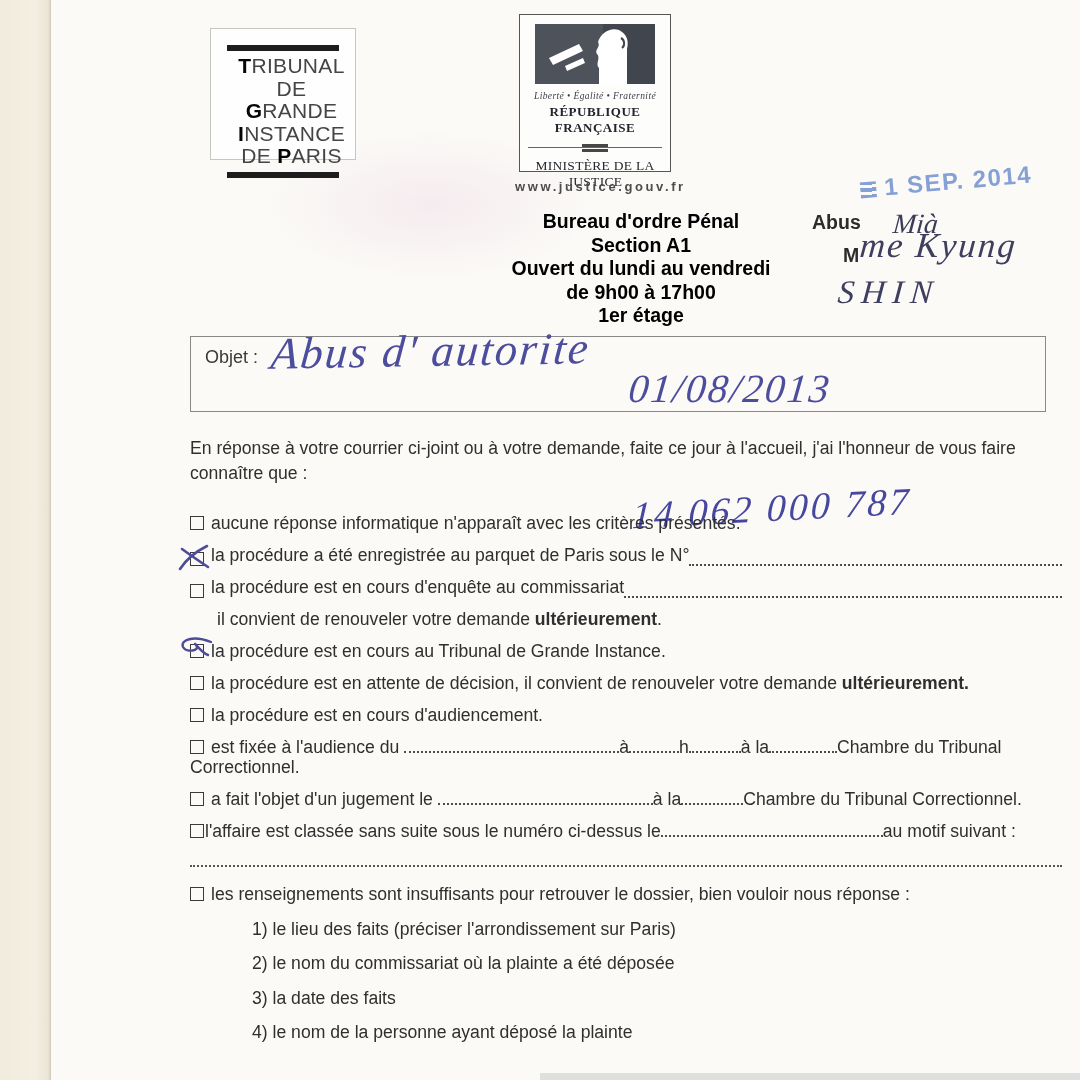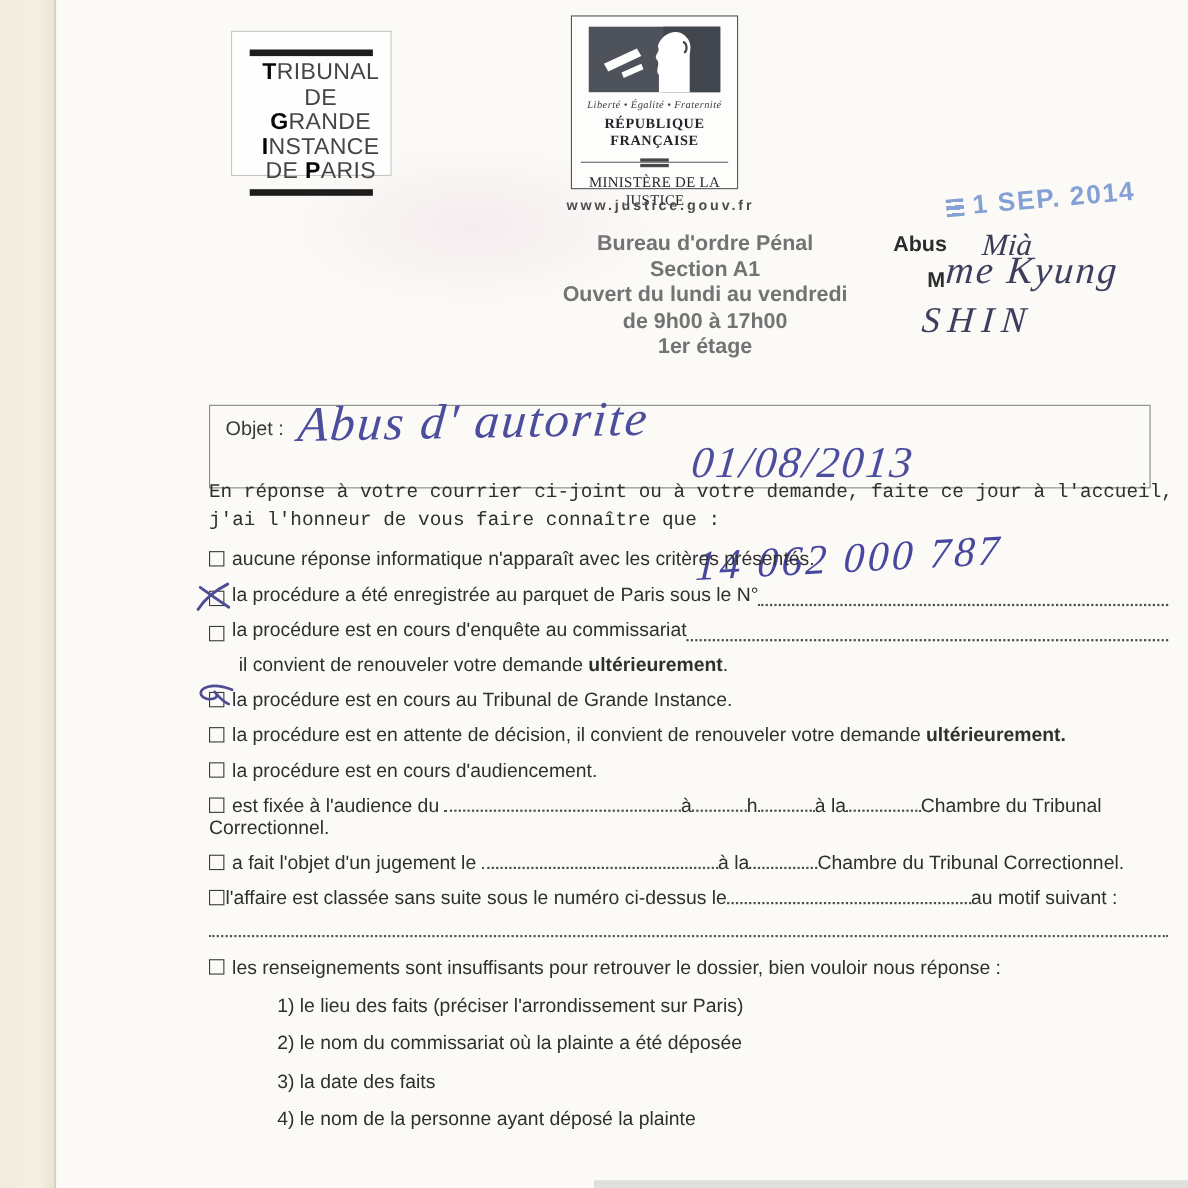--- a/index.html
+++ b/index.html
@@ -38,52 +38,52 @@
   .moj-divider{position:relative;border-top:1px solid #666;margin:11px 2px 10px;}
   .moj-divider .dash{position:absolute;left:50%;top:-4px;transform:translateX(-50%);
     width:26px;height:3px;background:#474747;box-shadow:0 5px 0 #474747;}
   .moj-ministry{text-align:center;font-family:"Liberation Serif", serif;
     font-size:13.5px;letter-spacing:.3px;color:#272730;}
   .moj-site{position:absolute;left:515px;top:179px;width:156px;text-align:center;
     font-size:13px;font-weight:700;letter-spacing:2.6px;color:#4c4c4c;}
 
   
   .bureau{position:absolute;left:455px;top:210px;width:372px;text-align:center;
-    font-weight:700;font-size:19.5px;line-height:23.5px;color:#737373;}
+    font-weight:700;font-size:19.5px;line-height:23.5px;color:#000000;}
   .city{position:absolute;left:812px;top:211px;font-weight:700;font-size:19.5px;color:#2c2c2c;}
   .m-prefix{position:absolute;left:843px;top:244px;font-weight:700;font-size:19.5px;color:#2c2c2c;}
 
   
   .stamp{position:absolute;left:860px;top:168px;white-space:nowrap;
     font-size:24px;font-weight:700;letter-spacing:1.5px;color:#7b99d2;
     transform:rotate(-5deg);opacity:.92;}
   .stamp-mark{display:inline-block;width:16px;height:16px;margin-right:8px;vertical-align:-1px;
     background:linear-gradient(#7b99d2 0 3px, transparent 3px 6px, #7b99d2 6px 10px, transparent 10px 13px, #7b99d2 13px 16px);}
   .hw{font-family:"Liberation Serif", serif;font-style:italic;transform:skewX(-5deg);}
   .hw-mia{position:absolute;left:893px;top:208px;font-size:28px;color:#3c3c58;}
   .hw-name1{position:absolute;left:860px;top:226px;font-size:35px;letter-spacing:2px;color:#3e3e5e;}
   .hw-name2{position:absolute;left:838px;top:274px;font-size:33px;letter-spacing:7px;color:#3e3e5e;}
 
   
   .objet-box{position:absolute;left:190px;top:336px;width:856px;height:76px;
-    border:1.5px solid #888;box-sizing:border-box;margin-top:32px;}
+    border:1.5px solid #888;box-sizing:border-box;}
   .objet-label{position:absolute;left:14px;top:10px;font-size:18px;color:#3a3a3a;}
   .objet-hw1{position:absolute;left:80px;top:-12px;font-size:45px;color:#4d4d9e;
     letter-spacing:2px;transform:rotate(-1deg) skewX(-6deg);white-space:nowrap;}
   .objet-hw2{position:absolute;left:438px;top:28px;font-size:40px;color:#4d4d9e;
     letter-spacing:2px;transform:skewX(-6deg);white-space:nowrap;}
 
   
   .case-num{position:absolute;left:632px;top:486px;font-family:"Liberation Serif", serif;
     font-style:italic;font-size:38px;color:#4747a0;letter-spacing:3px;
     transform:rotate(-3deg) skewX(-6deg);white-space:nowrap;}
 
   
   .content{position:absolute;left:190px;top:436px;width:872px;font-size:17.6px;line-height:19.5px;}
-  .intro{margin:0 0 13px;line-height:25px;width:880px;font-family:Liberation Mono, monospace;}
+  .intro{margin:0 0 28px;line-height:25px;width:880px;}
   .check-line{margin-bottom:12.5px;}
   .check-line.flexline{display:flex;align-items:flex-end;}
   .check-line .label{white-space:nowrap;}
   .cbx{display:inline-block;width:12px;height:12px;border:1.8px solid #3a3a3a;
     margin-right:7px;vertical-align:-1px;position:relative;box-sizing:content-box;flex:none;}
   .cbx.nosp{margin-right:1px;}
   .cbx svg{position:absolute;left:-14px;top:-10px;overflow:visible;}
   .indent{padding-left:27px;}
   .dots{display:inline-block;border-bottom:2px dotted #4c4c4c;height:13px;}
   .dots.grow{flex:1;}

